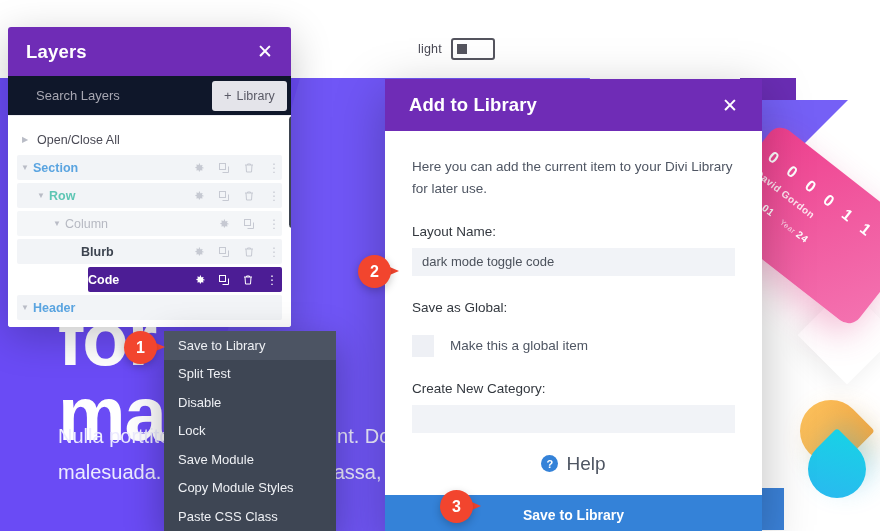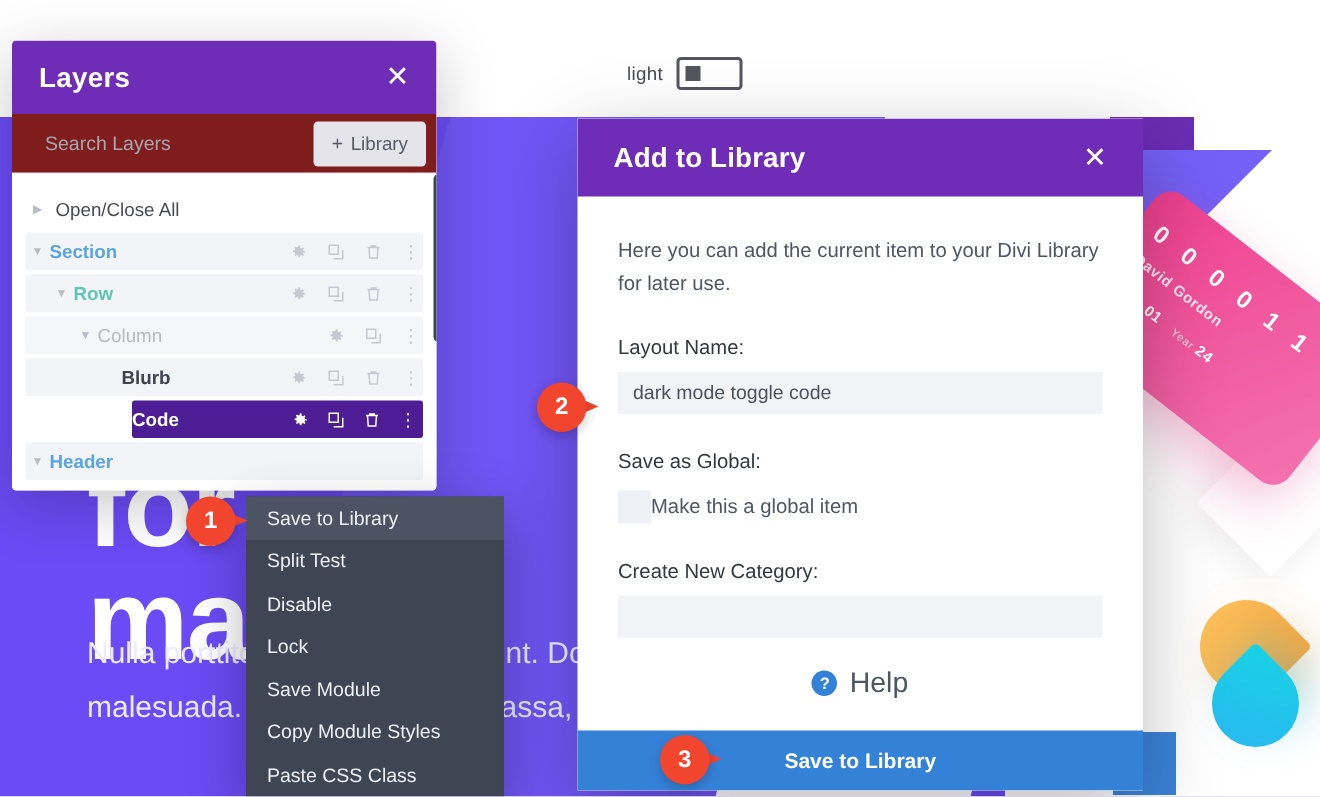--- a/index.html
+++ b/index.html
@@ -190,23 +190,23 @@
   }
   .layers-title {
     color: #ffffff; font-size: 18.5px; font-weight: 700; letter-spacing: .2px;
   }
   .layers-close {
     color: #ffffff; font-size: 19px; line-height: 1; cursor: pointer;
     font-weight: 400;
   }
   .layers-search {
     height: 40px;
-    background: #7f1d1d;
+    background: #0f172a;
     display: flex; align-items: center;
-    padding-left: 22px;
+    padding-left: 28px;
     border-bottom: 1px solid #ededf2;
   }
   .layers-search-input {
     flex: 1;
     border: none; background: transparent; outline: none;
     font-size: 13px; color: #9a9aa6;
     font-family: "Liberation Sans", sans-serif;
   }
   .layers-search-input::placeholder { color: #a7a7b2; }
   .filter-btn {
@@ -317,22 +317,22 @@
     margin-top: 24px; margin-bottom: 9px;
   }
   .text-input {
     width: 100%; height: 28px;
     background: #f1f3f7; border: none; outline: none;
     padding: 0 10px;
     font-size: 13px; color: #4c525c;
     font-family: "Liberation Sans", sans-serif;
   }
   .global-row {
-    display: flex; align-items: center; 
-    margin-top: 12px;
+    display: flex; align-items: center; gap: 16px;
+    margin-top: 20px;
   }
   .checkbox {
     width: 22px; height: 22px; background: #eef0f5; flex: 0 0 22px;
     cursor: pointer;
   }
   .global-text { font-size: 13.5px; color: #4f5663; }
   .help-row {
     display: flex; align-items: center; justify-content: center;
     gap: 8px; margin-top: 20px; margin-bottom: 4px;
     cursor: pointer;

